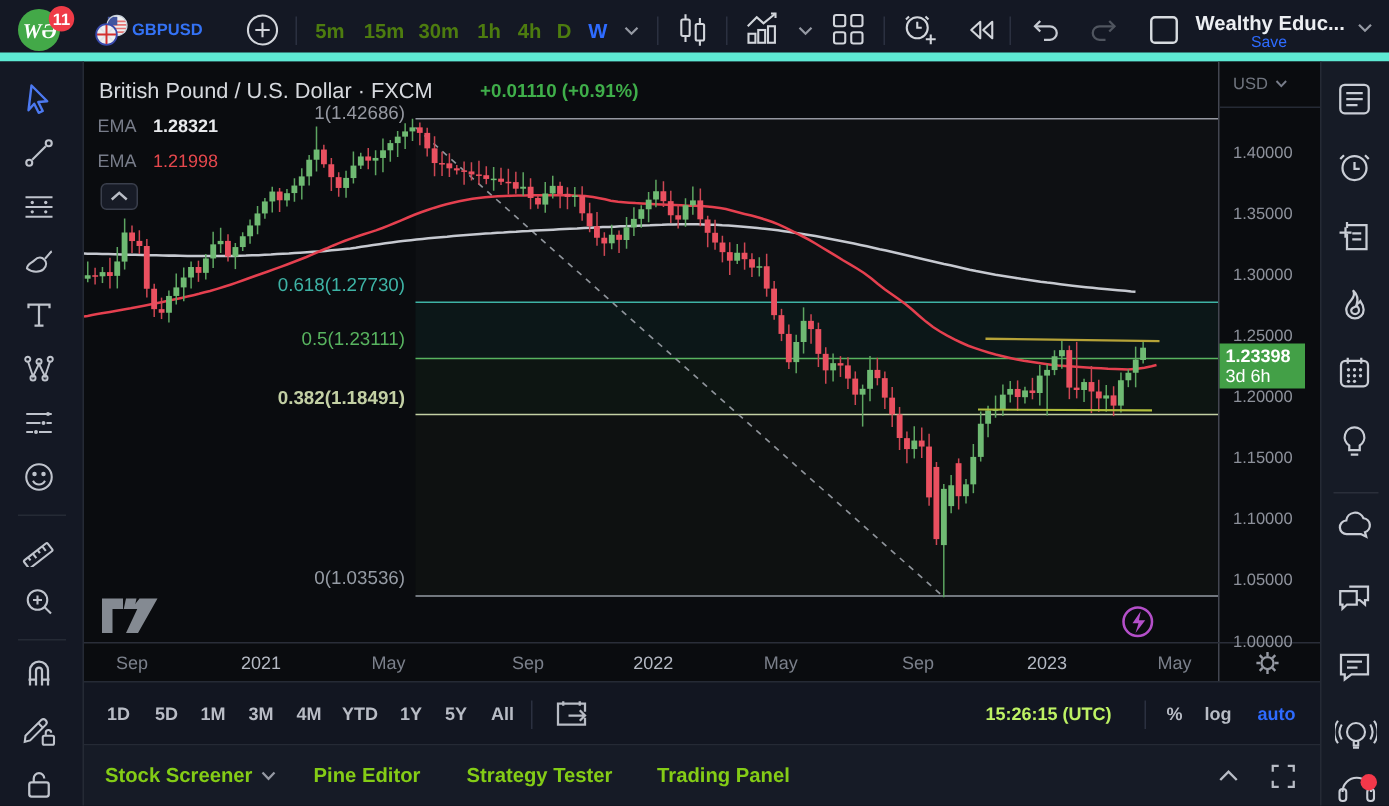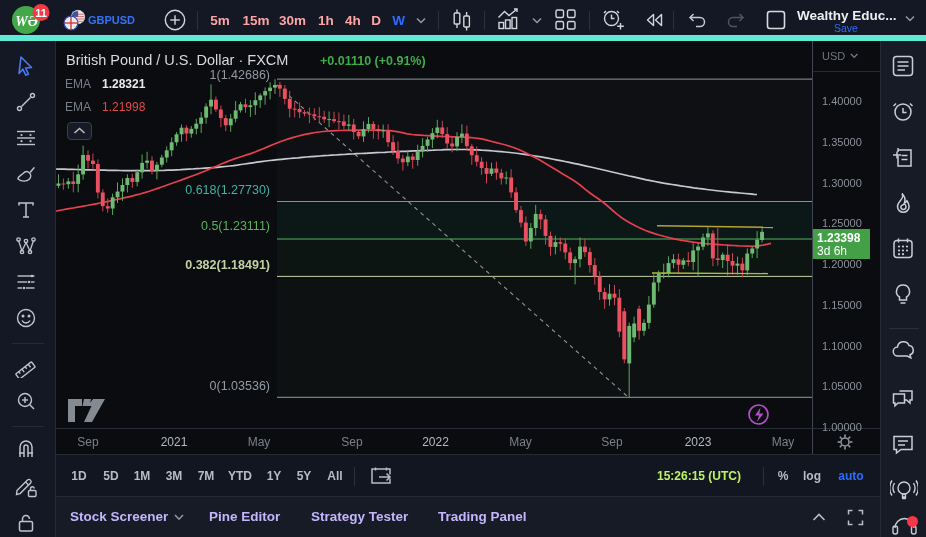--- a/index.html
+++ b/index.html
@@ -4,23 +4,23 @@
 html,body { width:926px; height:537px; background:#131722; overflow:hidden;
   font-family:"Liberation Sans",sans-serif; -webkit-font-smoothing:antialiased; }
 .abs { position:absolute; }
 #topbar { position:absolute; left:0; top:0; width:926px; height:41px; background:#141824; border-bottom:6px solid #5eead4; }
 #lefttb { position:absolute; left:0; top:41px; width:56px; height:496px; background:#141824; border-right:1px solid #252a35; }
 #righttb { position:absolute; left:880px; top:41px; width:46px; height:496px; background:#161b26; border-left:1px solid #252a35; }
 #chartwrap { position:absolute; left:56px; top:41px; width:824px; height:413px; }
 #rangerow { position:absolute; left:56px; top:454px; width:824px; height:43px; background:#121621; border-top:1px solid #252a35; border-bottom:1px solid #252a35; }
 #botpanel { position:absolute; left:56px; top:497px; width:824px; height:40px; background:#161b26; }
 .sep { position:absolute; width:1px; background:#2b3040; }
-.tf { position:absolute; top:0; height:41px; line-height:41px; color:#fca5a5; font-size:13.5px; font-weight:600; text-align:center; }
+.tf { position:absolute; top:0; height:41px; line-height:41px; color:#4d7c0f; font-size:13.5px; font-weight:600; text-align:center; }
 .rr { position:absolute; top:0; height:43px; line-height:43px; color:#b8bcc5; font-size:12px; font-weight:600; text-align:center; }
-.bp { position:absolute; top:0; height:40px; line-height:40px; color:#c4b5fd; font-size:13.5px; font-weight:600; }
+.bp { position:absolute; top:0; height:40px; line-height:40px; color:#84cc16; font-size:13.5px; font-weight:600; }
 svg.ic { position:absolute; }
 </style></head>
 <body>
 <div id="topbar">
 
 <svg class="ic" style="left:10px;top:4px" width="42" height="34" viewBox="0 0 42 34">
 <circle cx="16" cy="16" r="14" fill="#43a948"></circle>
 <text x="16.5" y="21.5" text-anchor="middle" font-size="14" font-style="italic" font-weight="bold" fill="#ffffff" font-family="'Liberation Serif',serif">WƏ</text>
 <circle cx="31" cy="8.5" r="8.5" fill="#ef3b47"></circle>
 <text x="31" y="12.5" text-anchor="middle" font-size="11" font-weight="bold" fill="#ffffff">11</text>
@@ -672,21 +672,21 @@
       <text x="102" y="110" font-size="12" fill="#e5484d">1.21998</text>
       <rect x="67.5" y="121.5" width="24" height="17" rx="3.5" fill="#171b26" stroke="#3a3f4c" stroke-width="1"></rect>
       <path d="M74.5 132 l5-4.5 5 4.5" stroke="#b9bdc6" stroke-width="1.6" fill="none"></path>
 </svg></div>
 <div id="rangerow">
 
 <div class="rr" style="left:10px;width:26px">1D</div>
 <div class="rr" style="left:42px;width:26px">5D</div>
 <div class="rr" style="left:72px;width:28px">1M</div>
 <div class="rr" style="left:104px;width:28px">3M</div>
-<div class="rr" style="left:136px;width:28px">7M</div>
+<div class="rr" style="left:136px;width:28px">4M</div>
 <div class="rr" style="left:166px;width:36px">YTD</div>
 <div class="rr" style="left:205px;width:26px">1Y</div>
 <div class="rr" style="left:235px;width:26px">5Y</div>
 <div class="rr" style="left:264px;width:30px">All</div>
 <div class="sep" style="left:298px;top:12px;height:19px"></div>
 <svg class="ic" style="left:314px;top:11px" width="22" height="20" viewBox="0 0 22 20" stroke="#b8bcc5" stroke-width="1.5" fill="none">
 <path d="M5.5 1.5 v3 M16.5 1.5 v3"></path>
 <path d="M2 3 h18 v14 h-18 z" opacity="0"></path>
 <path d="M20 8.5 v-5.5 h-18 v14 h18 v-4.5"></path>
 <path d="M9 11 h11 M16.5 7.5 l3.5 3.5 -3.5 3.5"></path>

